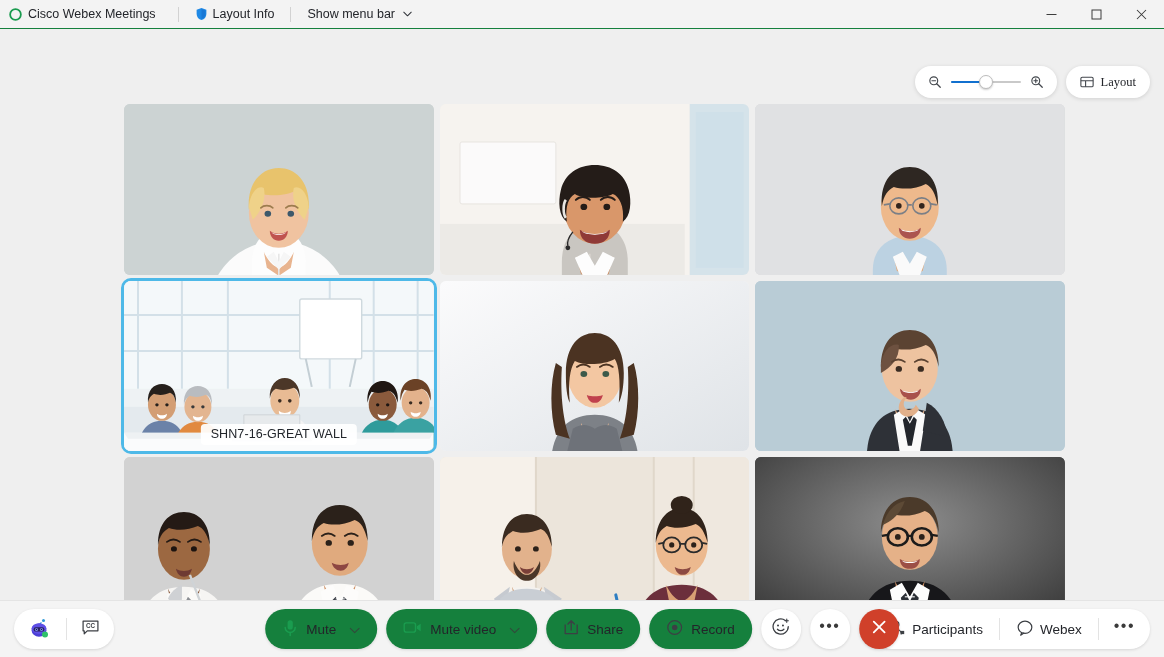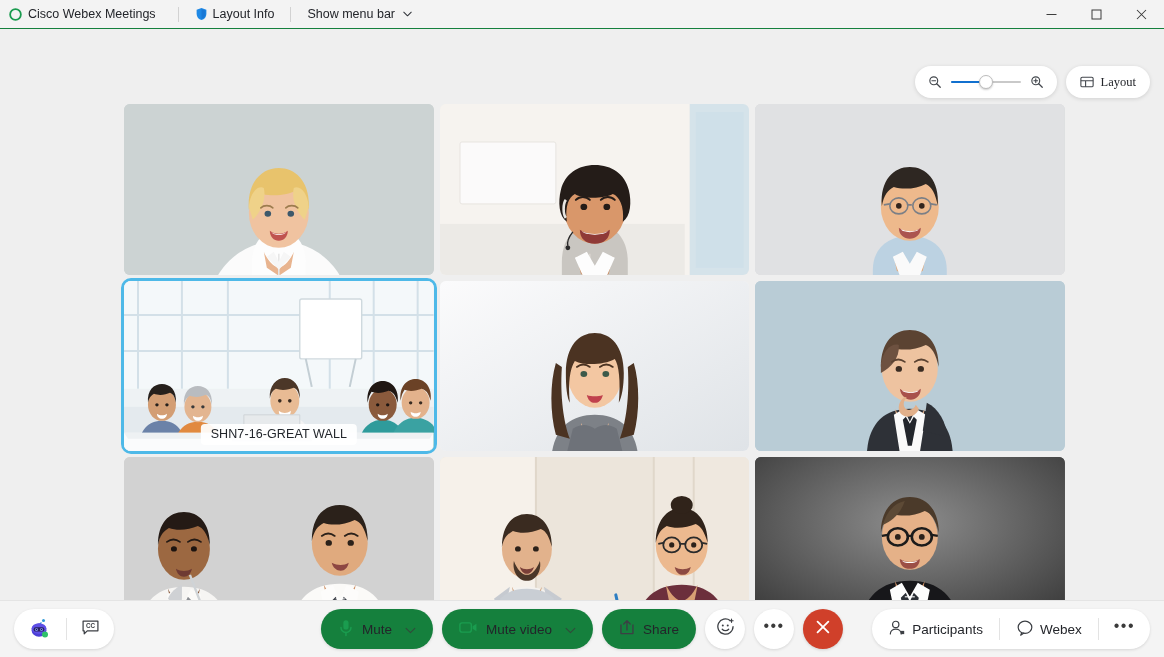--- a/index.html
+++ b/index.html
@@ -560,20 +560,29 @@
       <div class="ctrlbtn">
         <span>
           <svg width="16" height="17" viewBox="0 0 16 17">
             <path d="M2 5.4V14.6h12V5.4" fill="none" stroke="#3c3f44" stroke-width="1.35" stroke-linejoin="round"></path>
             <path d="M8 11V1.8M4.8 5 8 1.8 11.2 5" fill="none" stroke="#3c3f44" stroke-width="1.35" stroke-linecap="round" stroke-linejoin="round"></path>
           </svg>
         </span>
         <span>Share</span>
       </div>
 
+      <div class="ctrlbtn">
+        <span>
+          <svg width="17" height="17" viewBox="0 0 18 18">
+            <circle cx="9" cy="9" r="7.3" fill="none" stroke="#3c3f44" stroke-width="1.35"></circle>
+            <circle cx="9" cy="9" r="2.9" fill="#3c3f44"></circle>
+          </svg>
+        </span>
+        <span>Record</span>
+      </div>
 
       <div class="iconbtn">
         <span>
           <svg width="19" height="19" viewBox="0 0 20 20">
             <path d="M18 9a8 8 0 1 1-3.1-6.3" fill="none" stroke="#3c3f44" stroke-width="1.35" stroke-linecap="round"></path>
             <circle cx="7.2" cy="8" r="1.05" fill="#3c3f44"></circle>
             <circle cx="12.4" cy="8" r="1.05" fill="#3c3f44"></circle>
             <path d="M6.6 11.8c1.8 2.1 5 2.1 6.8 0" fill="none" stroke="#3c3f44" stroke-width="1.35" stroke-linecap="round"></path>
             <path d="M16.4 1.2v3.4M14.7 2.9h3.4" stroke="#3c3f44" stroke-width="1.2" stroke-linecap="round"></path>
           </svg>

